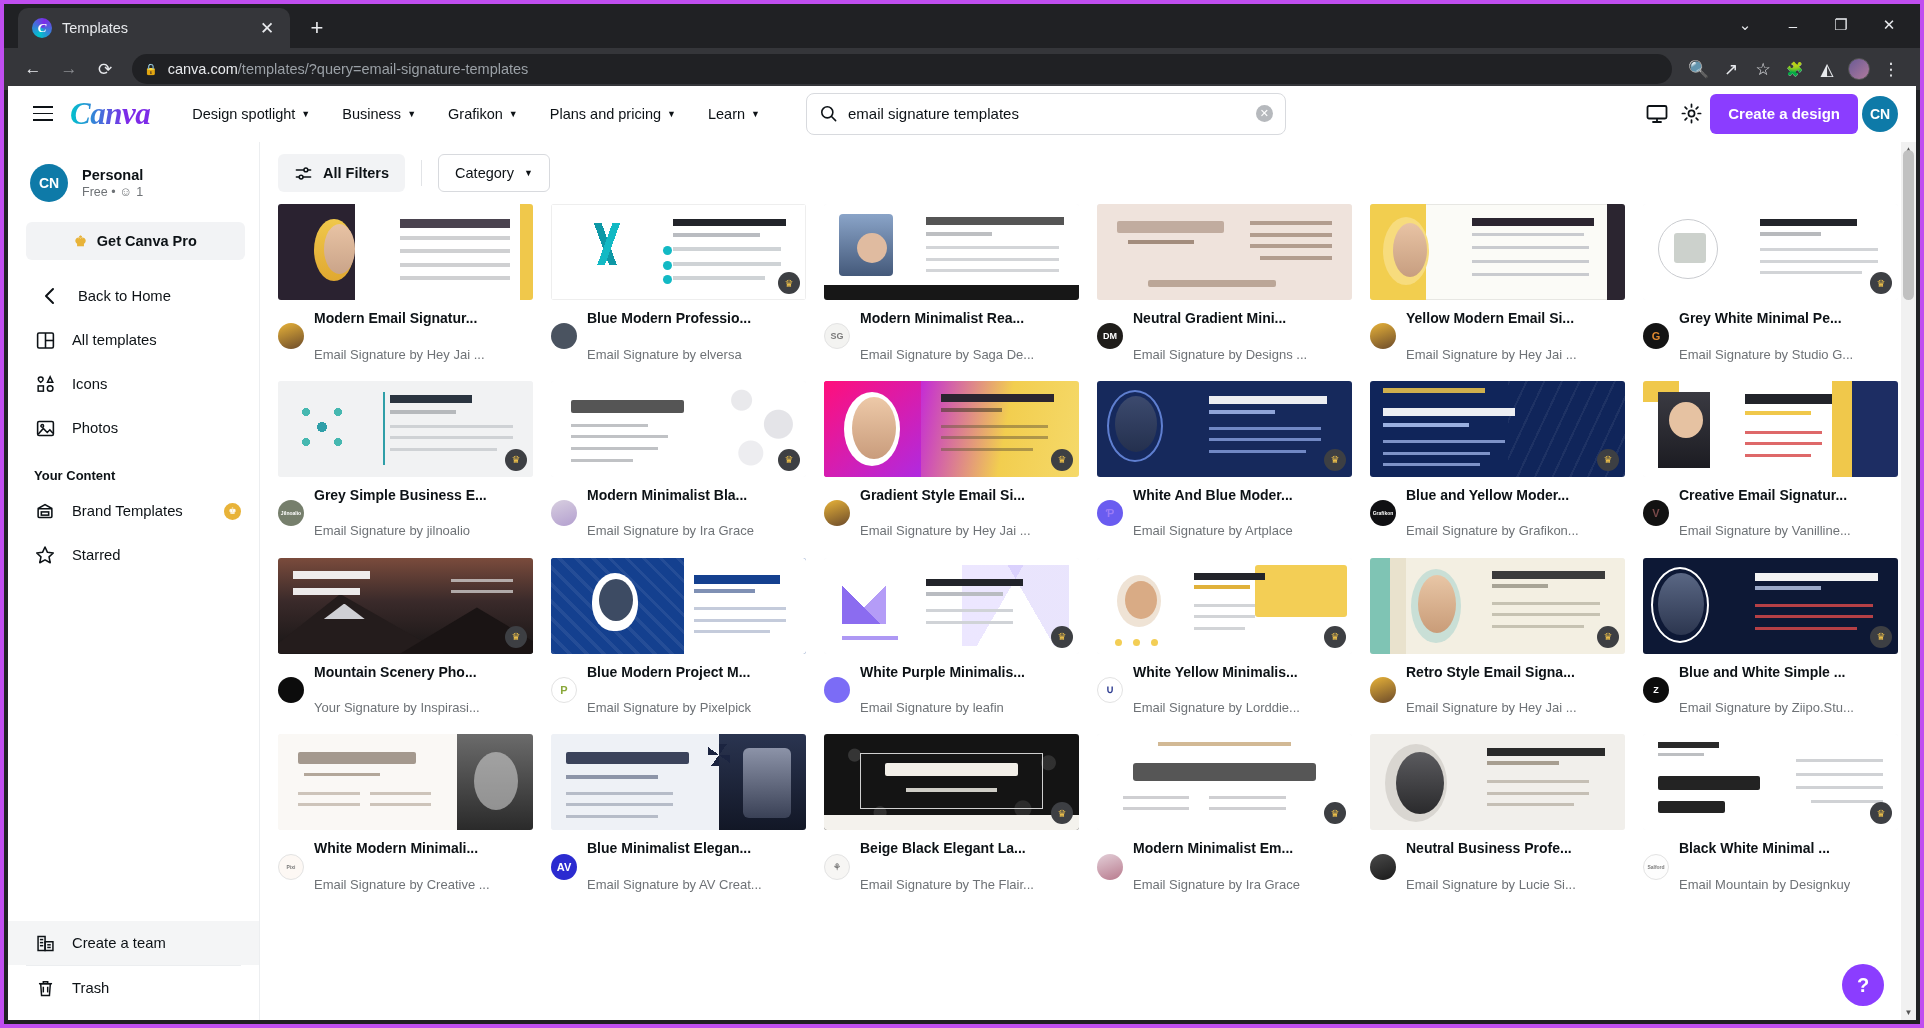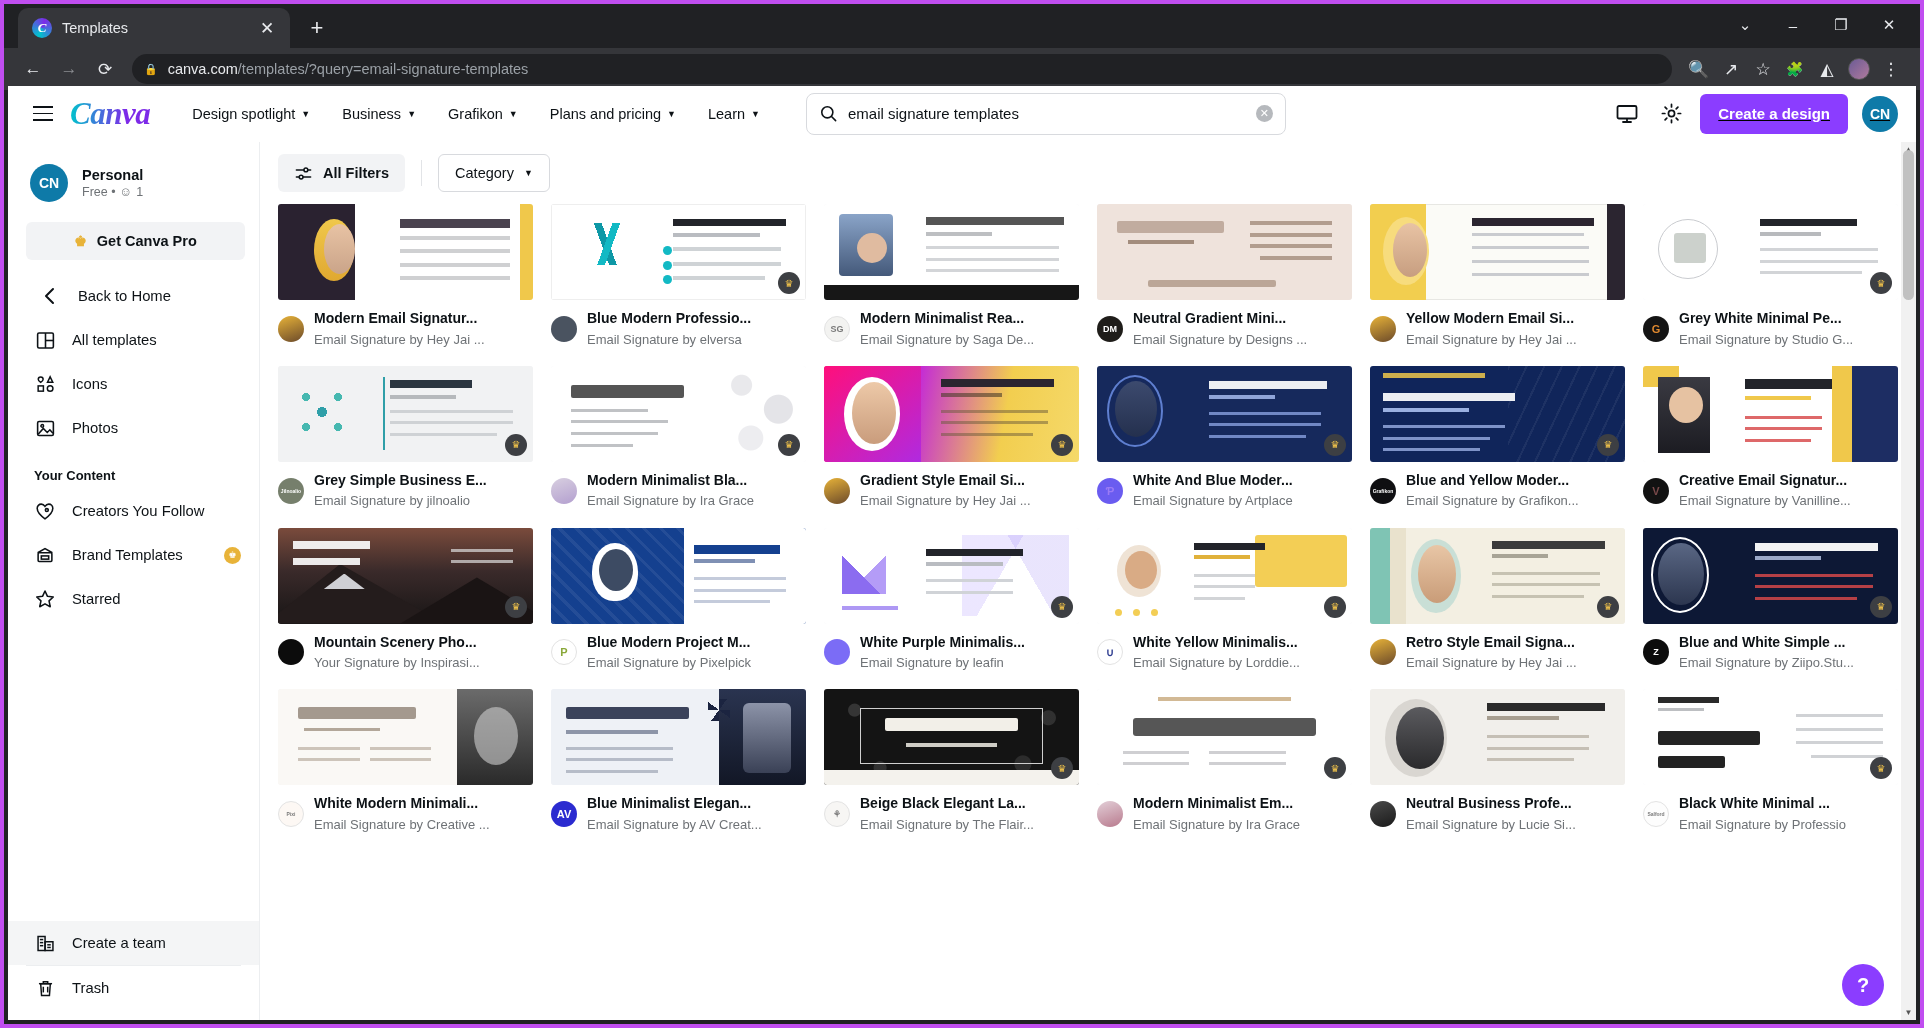--- a/index.html
+++ b/index.html
@@ -57,21 +57,21 @@
   }
   .navlink { font-size:14.5px; color:#0d1216; padding:0 16px; display:flex; align-items:center; gap:6px; white-space:nowrap;}
   .caret { font-size:9px; color:#0d1216; }
   .searchwrap { flex:1; max-width:480px; margin-left:30px; margin-right:auto; }
   .searchbox {
     height:42px; border:1px solid #d8dade; border-radius:8px; display:flex; align-items:center;
     padding:0 12px; gap:10px; background:#fff;
   }
   .searchbox input { border:0; outline:0; flex:1; font-size:15px; color:#0d1216; font-family:inherit; background:transparent;}
   .clear-x { width:17px;height:17px;border-radius:50%;background:#b6b9bd;color:#fff;font-size:11px;display:flex;align-items:center;justify-content:center;}
-  .hdr-right { display:flex; align-items:center; gap:14px; padding-left:20px;text-decoration:underline; }
+  .hdr-right { display:flex; align-items:center; gap:4px; padding-left:20px; }
   .hicon { width:30px;height:30px; display:flex;align-items:center;justify-content:center;}
   .btn-create {
     background:#8b3dff; color:#fff; font-size:15px; font-weight:700; border:0;
     border-radius:6px; height:40px; padding:0 18px; font-family:inherit;
   }
   .avatar-cn {
     width:36px;height:36px;border-radius:50%;background:#0e7aa8;color:#fff;
     display:flex;align-items:center;justify-content:center;font-size:14px;font-weight:700;
   }
 
@@ -106,21 +106,21 @@
   .vdiv { width:1px; height:26px; background:#e2e4e7; margin:0 16px; }
   .catbtn { height:38px; border:1px solid #d8dade; border-radius:6px; display:flex; align-items:center; gap:10px; padding:0 16px; font-size:14.5px; color:#0d1216;}
 
   .grid { padding:0 18px 0 18px; display:grid; grid-template-columns:repeat(6,1fr); column-gap:18px; row-gap:0px; }
   .card { padding-bottom:18px; }
   .thumb { width:100%; height:96px; border-radius:3px; position:relative; overflow:hidden; background:#f4f5f6; }
   .meta { display:flex; align-items:center; gap:10px; margin-top:10px; }
   .m-av { width:26px;height:26px;border-radius:50%;flex:0 0 26px; overflow:hidden; display:flex; align-items:center;justify-content:center; font-size:8px; color:#fff; font-weight:700;}
   .m-txt { min-width:0; }
   .m-title { font-size:14px; font-weight:700; color:#0d1216; white-space:nowrap; overflow:hidden; text-overflow:ellipsis; line-height:1.25;}
-  .m-sub { font-size:13px; color:#6e7276; white-space:nowrap; overflow:hidden; text-overflow:ellipsis; margin-top:4px; line-height:1.25;}
+  .m-sub { font-size:13px; color:#6e7276; white-space:nowrap; overflow:hidden; text-overflow:ellipsis; margin-top:19px; line-height:1.25;}
   .crown-pill { position:absolute; right:6px; bottom:6px; width:22px;height:22px;border-radius:50%;background:#3d3f43;color:#f0c24b;display:flex;align-items:center;justify-content:center;font-size:10px;}
 
   
   .vscroll { position:absolute; right:0; top:0; width:15px; bottom:0; background:#f1f1f1; }
   .vscroll .thumbbar { position:absolute; left:2px; width:11px; top:8px; height:150px; background:#c1c1c1; border-radius:6px;}
   .vscroll .arrow { position:absolute; left:0; width:15px; height:15px; display:flex; align-items:center; justify-content:center; color:#555; font-size:8px;}
 
   .helpbtn { position:absolute; right:32px; bottom:14px; width:42px;height:42px;border-radius:50%;background:#8b3dff;color:#fff;display:flex;align-items:center;justify-content:center;font-size:20px;font-weight:700;}
 </style>
 </head>
@@ -284,29 +284,20 @@
                   <rect x="3" y="4" width="18" height="16" rx="1.6"></rect>
                   <circle cx="8.3" cy="9" r="1.5"></circle>
                   <polyline points="3.6,18.5 9.5,12 14,16.5 17,13.5 20.5,17.5"></polyline>
                 </svg>
             </span>
             <span>Photos</span>
           </div>
 
           <div class="side-head">Your Content</div>
 
-          <div class="side-item">
-            <span class="ico">
-              <svg width="22" height="22" viewBox="0 0 24 24" fill="none" stroke="#0d1216" stroke-width="1.7">
-                  <path d="M12 20.5S3.5 14.6 3.5 9.1c0-2.6 2-4.6 4.4-4.6 1.6 0 3.1.9 4.1 2.4 1-1.5 2.5-2.4 4.1-2.4 2.4 0 4.4 2 4.4 4.6 0 5.5-8.5 11.4-8.5 11.4z"></path>
-                  <circle cx="14" cy="11" r="1.6"></circle>
-                </svg>
-            </span>
-            <span>Creators You Follow</span>
-          </div>
 
           <div class="side-item">
             <span class="ico">
               <svg width="22" height="22" viewBox="0 0 24 24" fill="none" stroke="#0d1216" stroke-width="1.7">
                   <path d="M4 9.5l8-4.5 8 4.5"></path>
                   <rect x="4.5" y="9.5" width="15" height="9.5" rx="1"></rect>
                   <rect x="8" y="13" width="8" height="3.5"></rect>
                 </svg>
             </span>
             <span>Brand Templates</span>
@@ -872,21 +863,21 @@
     <div style="position:absolute;right:6%;top:26%;width:34%;height:3px;background:#d0d2d5"></div>
     <div style="position:absolute;right:6%;top:40%;width:34%;height:3px;background:#d0d2d5"></div>
     <div style="position:absolute;right:6%;top:54%;width:34%;height:3px;background:#d0d2d5"></div>
     <div style="position:absolute;right:6%;top:68%;width:28%;height:3px;background:#d0d2d5"></div>
                 <div class="crown-pill">♛</div>
               </div>
               <div class="meta">
                 <div class="m-av" style="background: rgb(253, 253, 253); color: rgb(122, 122, 122); border: 1px solid rgb(227, 227, 227); font-size: 5px;">Salford</div>
                 <div class="m-txt">
                   <div class="m-title">Black White Minimal ...</div>
-                  <div class="m-sub">Email Signature by Professio</div>
+                  <div class="m-sub">Email Mountain by Designkuy</div>
                 </div>
               </div>
             </div>
           </div>
 
         <div class="vscroll">
           <div class="arrow" style="top:0;">▲</div>
           <div class="thumbbar"></div>
           <div class="arrow" style="bottom:0;">▼</div>
         </div>

